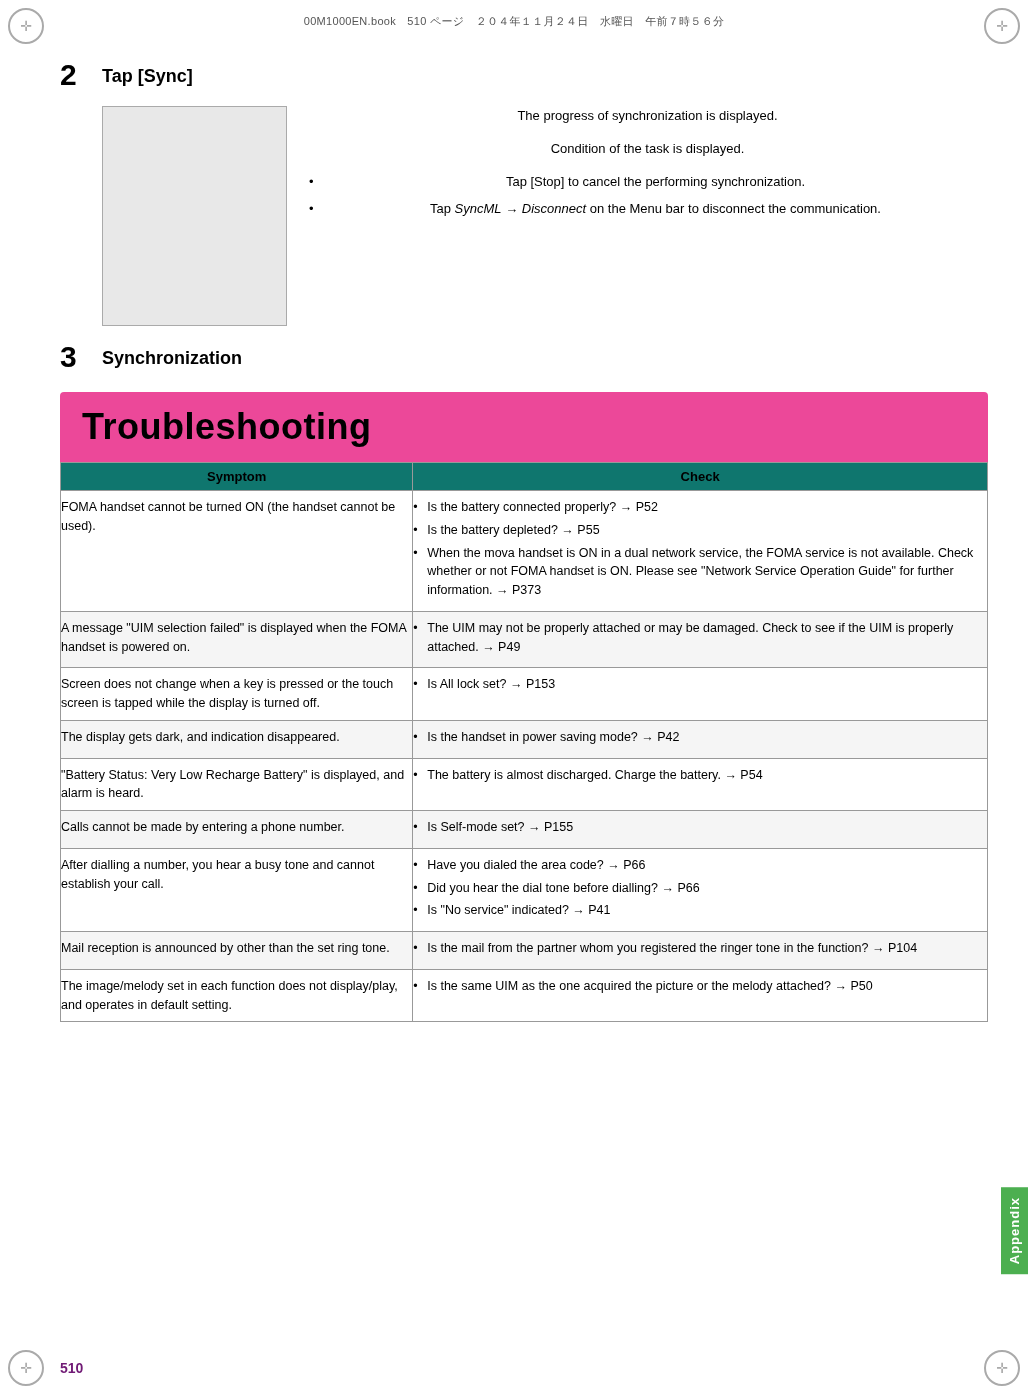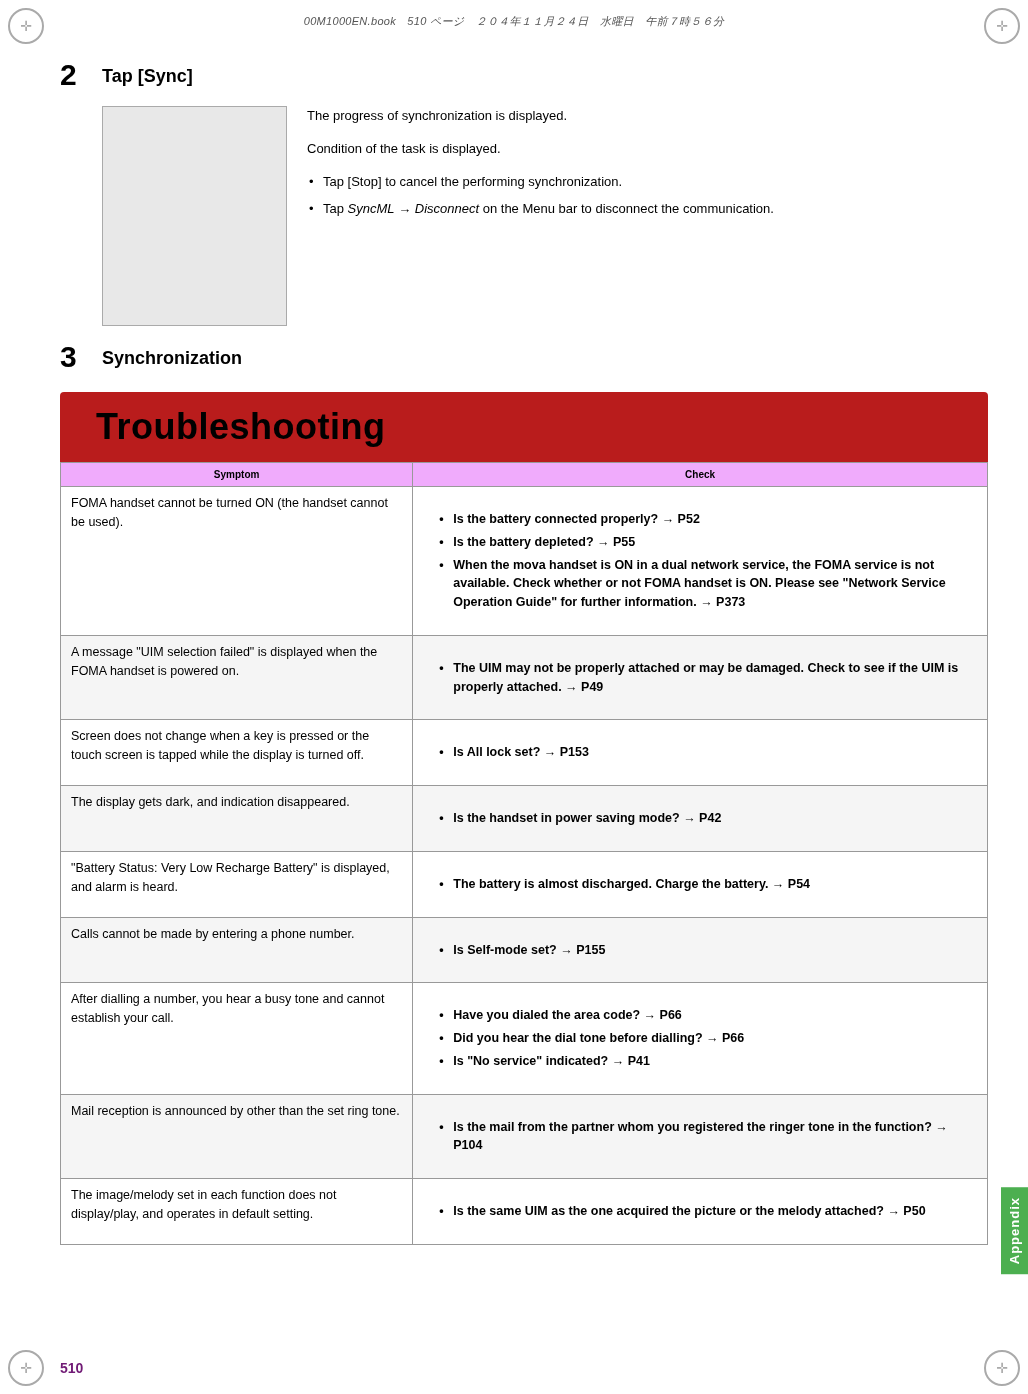--- a/index.html
+++ b/index.html
@@ -38,21 +38,20 @@
     
     .top-meta {
       position: absolute;
       top: 14px;
       left: 50%;
       transform: translateX(-50%);
       font-size: 11px;
       color: #555;
       white-space: nowrap;
       letter-spacing: 0.3px;
-      font-style: italic;
     }
 
     
     .page-number {
       position: absolute;
       bottom: 18px;
       left: 60px;
       font-size: 14px;
       font-weight: bold;
       color: #701a75;
@@ -102,20 +101,21 @@
       font-weight: bold;
       color: #000;
       padding-top: 6px;
     }
 
     
     .step-2-content {
       display: flex;
       margin-left: 0px;
       margin-bottom: 16px;
+      text-align: center;
     }
     .screenshot-box {
       width: 185px;
       min-height: 220px;
       border: 1.5px solid #aaa;
       background: #e8e8e8;
       flex-shrink: 0;
       margin-left: 42px;
       margin-right: 20px;
     }
@@ -150,69 +150,68 @@
     
     .step-3 {
       display: flex;
       align-items: flex-start;
       margin-top: 16px;
       margin-bottom: 20px;
     }
 
     
     .troubleshooting-header {
-      background: #b91c1c;
-      padding: 14px 36px;
+      background: #ec4899;
+      padding: 14px 22px;
       margin-bottom: 0;
       border-radius: 4px 4px 0 0;
     }
     .troubleshooting-header h2 {
       font-size: 36px;
       font-weight: bold;
       color: #000;
       letter-spacing: 0.5px;
     }
 
     
     .trouble-table {
       width: 100%;
       border-collapse: collapse;
       font-size: 12.5px;
     }
     .trouble-table th {
-      background: #f0abfc;
+      background: #0f766e;
       border: 1px solid #999;
       padding: 6px 10px;
       text-align: center;
       font-weight: bold;
-      font-size: 10px;
+      font-size: 13px;
     }
     .trouble-table td {
       border: 1px solid #999;
-      padding: 7px 10px;
+      padding: 7px 0;
       vertical-align: top;
       line-height: 1.5;
     }
     .trouble-table tr:nth-child(even) td {
       background: #f5f5f5;
     }
     .trouble-table tr:nth-child(odd) td {
       background: #fff;
     }
     .symptom-col {
       width: 38%;
     }
     .check-col {
       width: 62%;
     }
     .check-list {
       list-style: none;
       padding: 0;
-      margin: 16px;
-      font-weight: bold;
+      margin: 0;
     }
     .check-list li {
       padding-left: 14px;
       position: relative;
       margin-bottom: 4px;
       line-height: 1.5;
     }
     .check-list li::before {
       content: '•';
       position: absolute;

